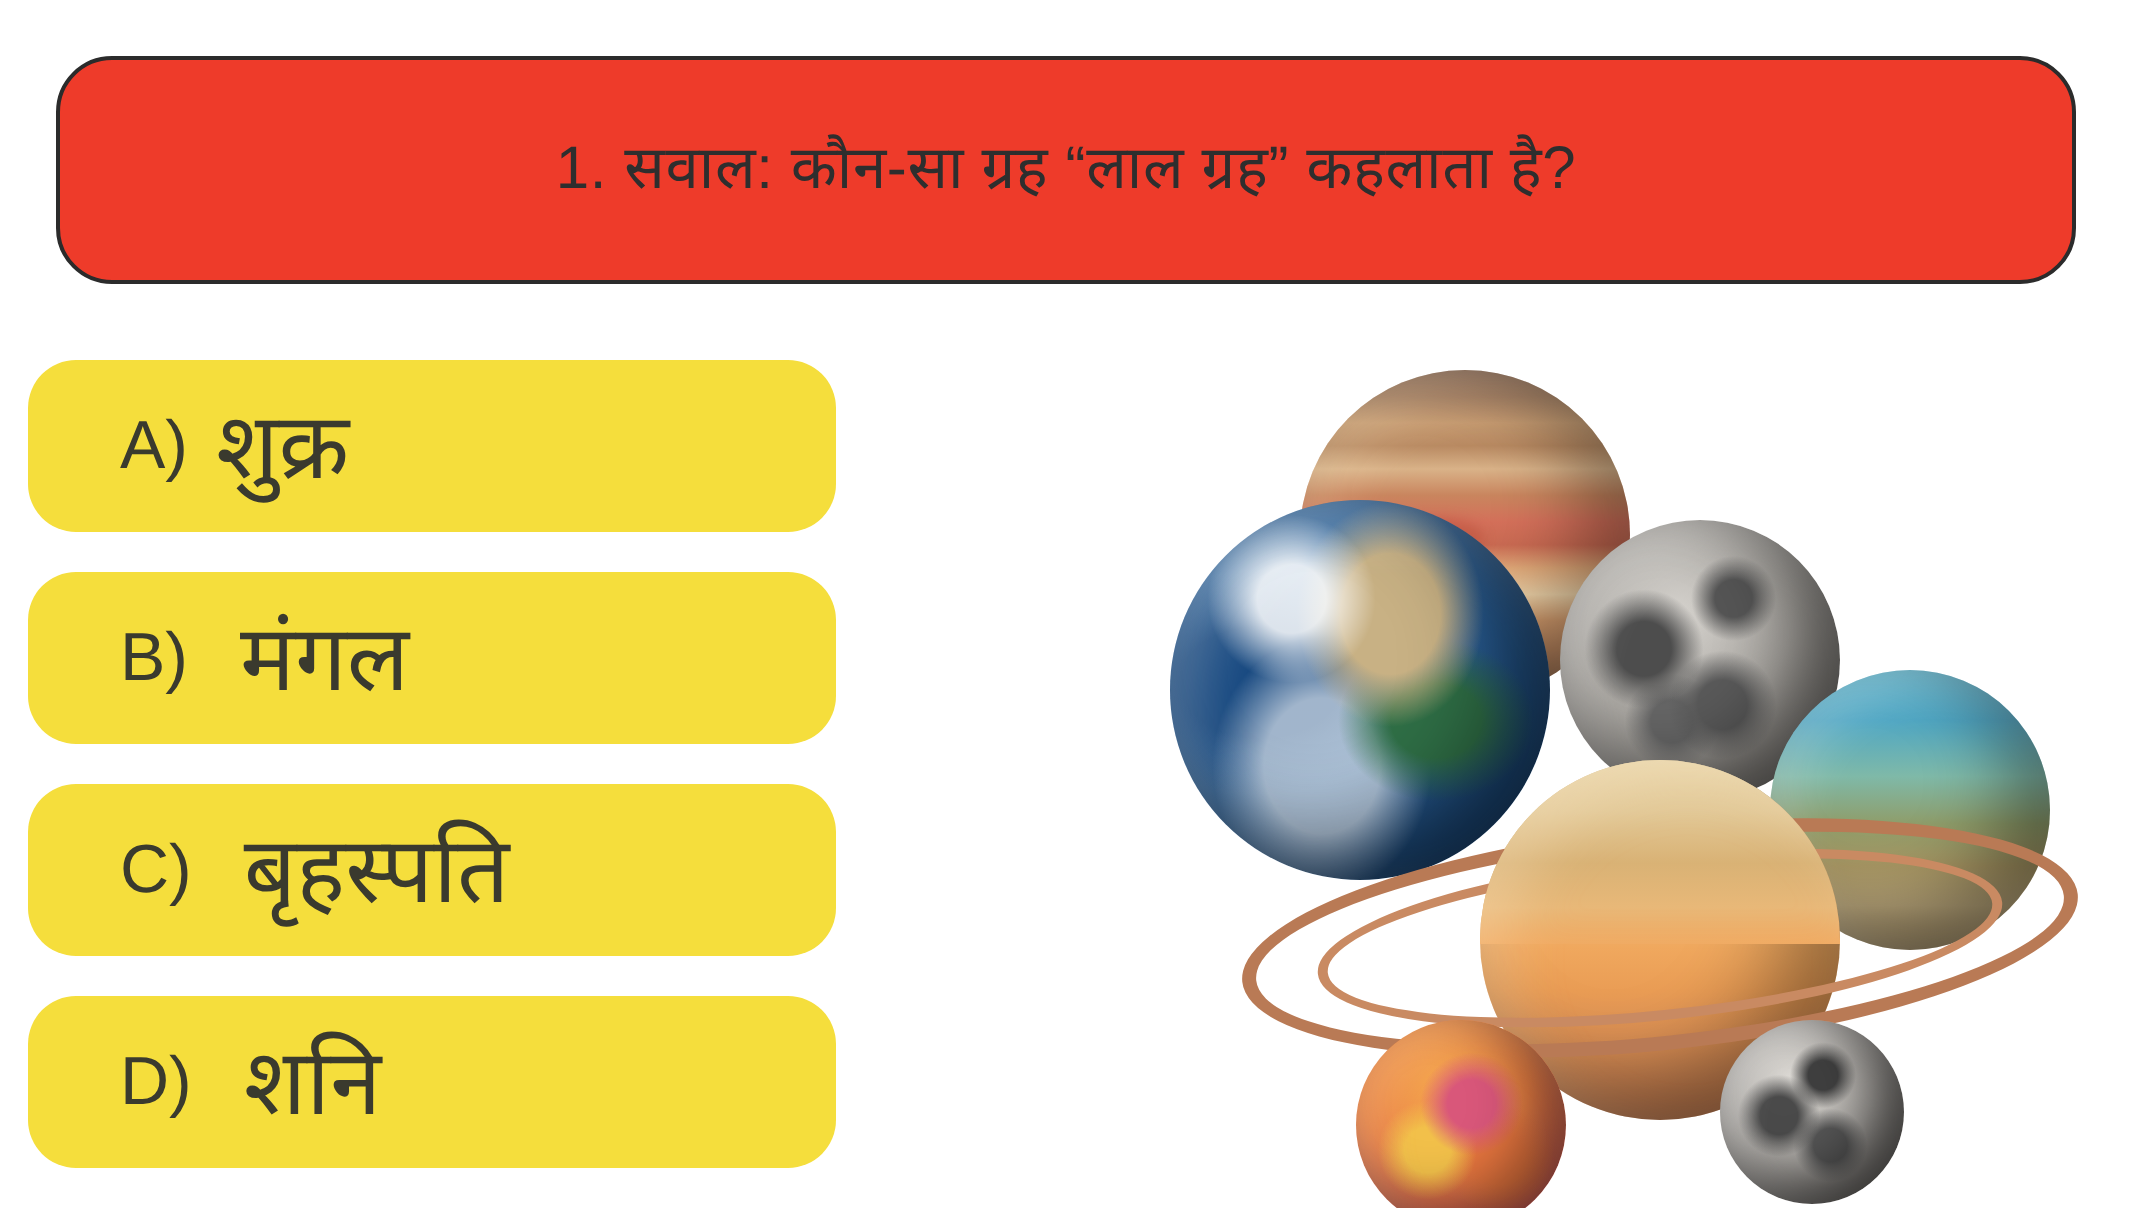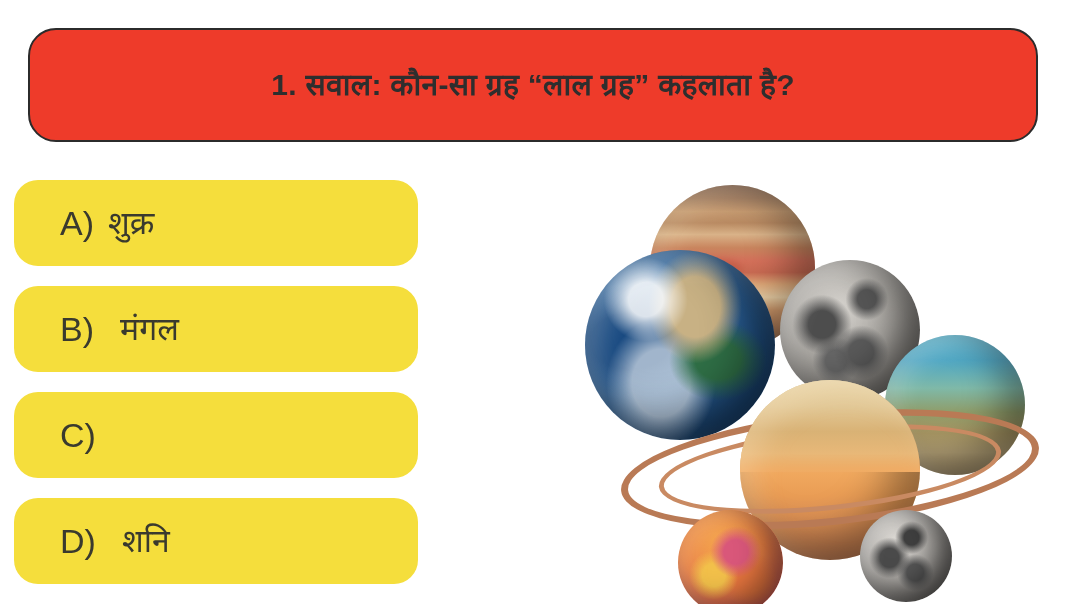--- a/index.html
+++ b/index.html
@@ -29,21 +29,21 @@
     background: #ee3b2a;
     border: 2px solid #2b2b2b;
     border-radius: 28px;
     box-sizing: border-box;
     display: flex;
     align-items: center;
     justify-content: center;
   }
   .question-text {
     font-size: 30px;
-    font-weight: bold;
+    font-weight: normal;
     color: #2e2e2e;
     letter-spacing: 0.3px;
     text-align: center;
     line-height: 1.25;
     padding: 0 18px;
     white-space: nowrap;
   }
 
   
   .options {
@@ -66,21 +66,21 @@
   }
   .option:last-child { margin-bottom: 0; }
 
   .option-letter {
     font-size: 34px;
     color: #3a3a2e;
     line-height: 1;
     white-space: nowrap;
   }
   .option-label {
-    font-size: 32px;
+    font-size: 46px;
     color: #3a3a2e;
     line-height: 1;
     margin-left: 14px;
     white-space: nowrap;
   }
   .option.wide-gap .option-label { margin-left: 26px; text-align: right; }
 
   
   .planet-cluster {
     position: absolute;
@@ -275,20 +275,21 @@
       <span class="option-label">शुक्र</span>
     </div>
 
     <div class="option wide-gap">
       <span class="option-letter">B)</span>
       <span class="option-label">मंगल</span>
     </div>
 
     <div class="option wide-gap">
       <span class="option-letter">C)</span>
+      <span class="option-label">बृहस्पति</span>
     </div>
 
     <div class="option wide-gap">
       <span class="option-letter">D)</span>
       <span class="option-label">शनि</span>
     </div>
 
   </div>
 
   <div class="planet-cluster">

